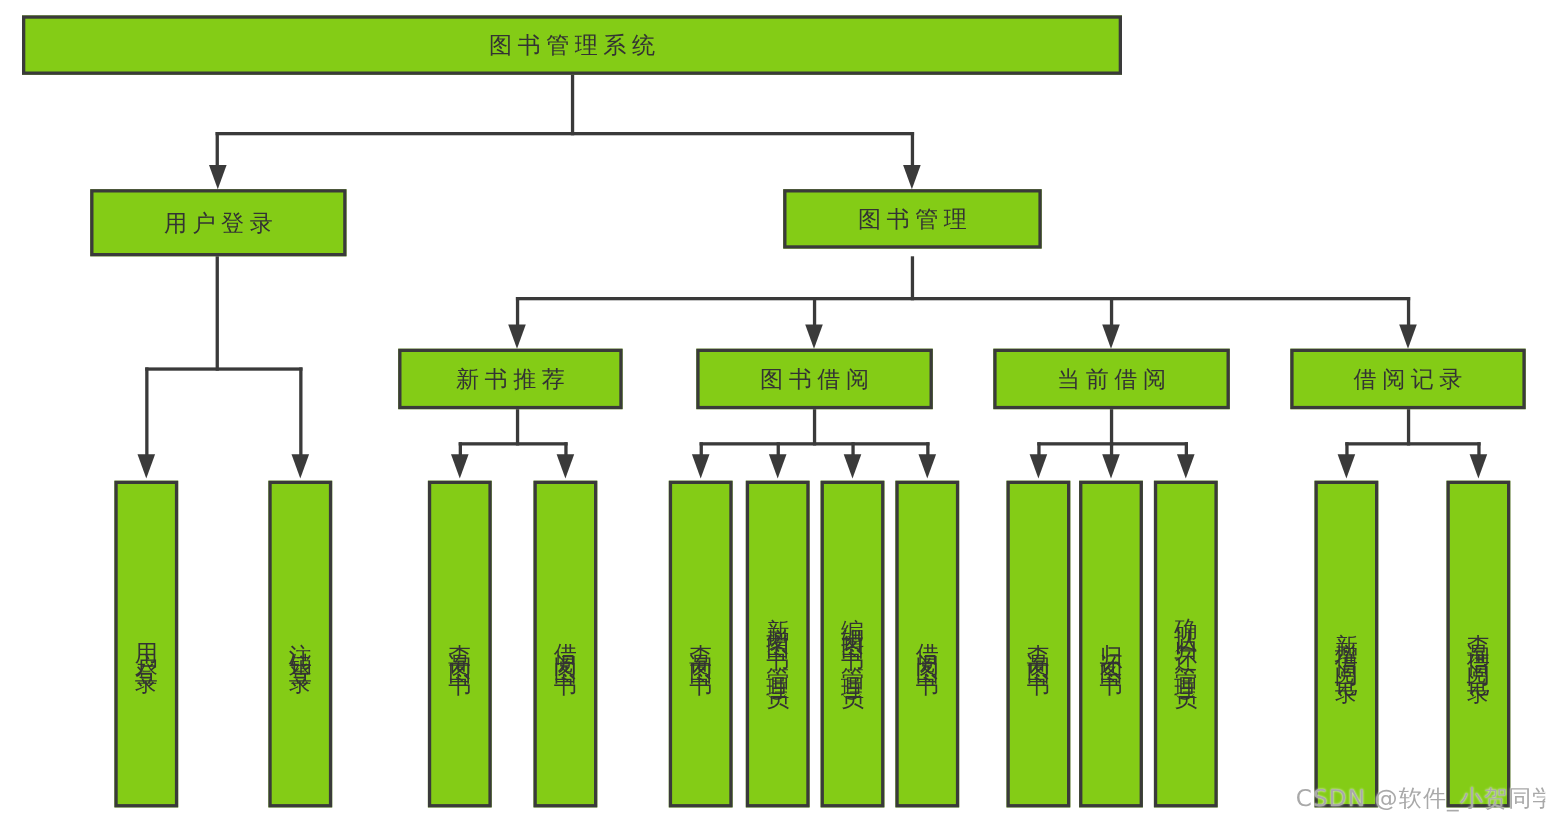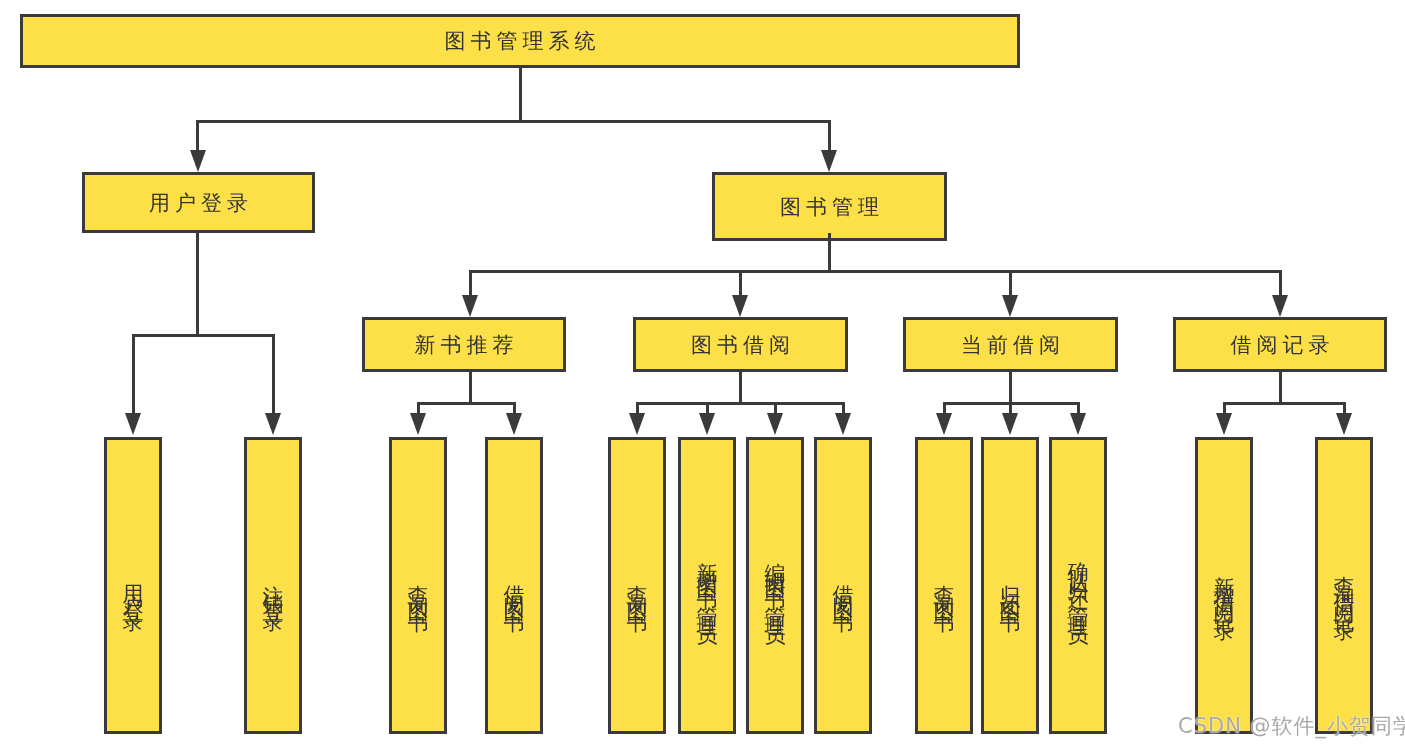--- a/index.html
+++ b/index.html
@@ -1,21 +1,21 @@
 <!DOCTYPE html>
 <html><head>
 <meta charset="utf-8">
 <style>
   html,body{margin:0;padding:0;background:#ffffff;}
   .canvas{
     position:relative;width:1405px;height:747px;background:#ffffff;
     font-family:"DejaVu Sans","Liberation Sans",sans-serif;color:#303030;overflow:hidden;
   }
   .node{
-    position:absolute;background:#fde047;border:3px solid #3a3a3a;box-sizing:border-box;
+    position:absolute;background:#84cc16;border:3px solid #3a3a3a;box-sizing:border-box;
     display:flex;align-items:center;justify-content:center;text-align:center;
   }
   .hlabel{font-size:21px;letter-spacing:5px;color:#333333;white-space:nowrap;padding-left:5px;}
   .leaf{top:437px;width:58px;height:297px;}
   .vtext{
     writing-mode:vertical-rl;text-orientation:mixed;font-size:21px;letter-spacing:9px;
     line-height:1.05;color:#333333;
   }
   .vl{position:absolute;width:3px;background:#3a3a3a;}
   .hl{position:absolute;height:3px;background:#3a3a3a;}
@@ -34,21 +34,21 @@
 
 <div class="canvas">
 
   <div class="node" style="left:20px;top:14px;width:1000px;height:54px">
     <span class="hlabel">图书管理系统</span>
   </div>
 
   <div class="node" style="left:82px;top:172px;width:233px;height:61px">
     <span class="hlabel">用户登录</span>
   </div>
-  <div class="node" style="left:712px;top:172px;width:235px;height:69px">
+  <div class="node" style="left:712px;top:172px;width:235px;height:54px">
     <span class="hlabel">图书管理</span>
   </div>
 
   <div class="node" style="left:362px;top:317px;width:204px;height:55px">
     <span class="hlabel">新书推荐</span>
   </div>
   <div class="node" style="left:633px;top:317px;width:215px;height:55px">
     <span class="hlabel">图书借阅</span>
   </div>
   <div class="node" style="left:903px;top:317px;width:215px;height:55px">

